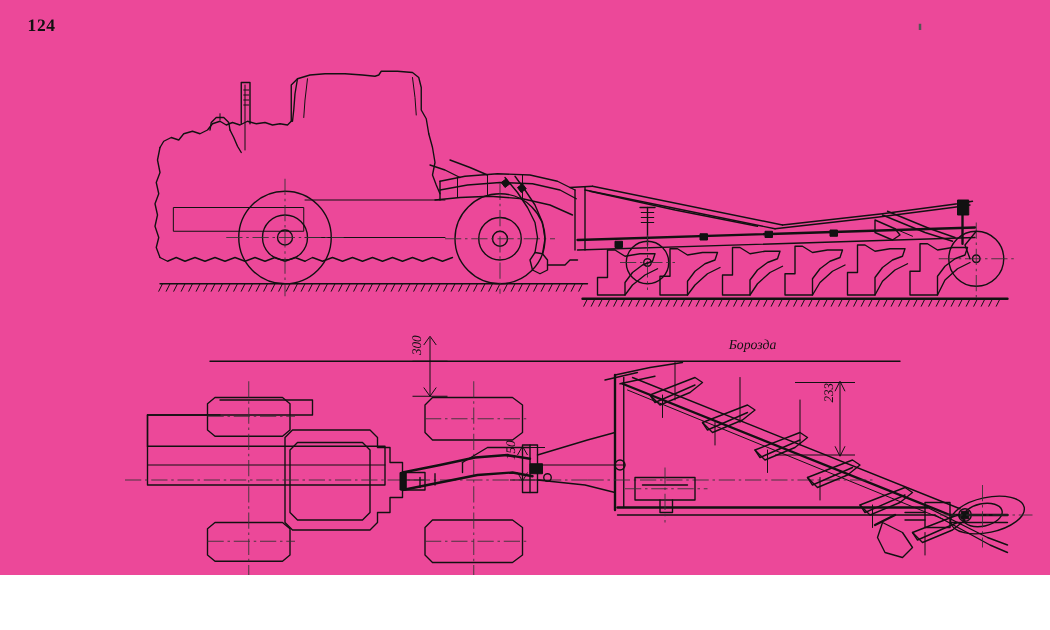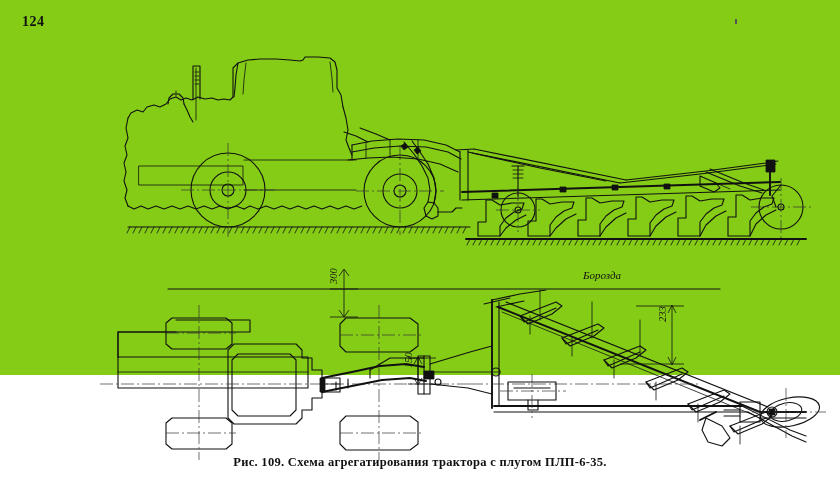--- a/index.html
+++ b/index.html
@@ -1,18 +1,18 @@
 <!DOCTYPE html>
 <html><head>
 <meta charset="utf-8">
 <style>
   html,body{margin:0;padding:0;background:#ffffff;}
   body{width:840px;height:504px;position:relative;overflow:hidden;
        font-family:"Liberation Serif", serif;color:#111;}
-  #page{position:absolute;left:0;top:0;width:840px;height:375px;background:#84cc16;}
+  #page{position:absolute;left:0;top:0;width:840px;height:460px;background:#ec4899;}
   #pagenum{position:absolute;left:22px;top:14px;font-size:14px;font-weight:bold;
            font-family:"Liberation Serif",serif;letter-spacing:0.5px;}
   #speck{position:absolute;left:735px;top:19px;width:2px;height:5px;background:#555;}
   #caption{position:absolute;left:0;top:455px;width:840px;text-align:center;
            font-size:12.5px;font-family:"Liberation Serif",serif;font-weight:bold;
            letter-spacing:0.3px;}
   svg{position:absolute;left:0;top:0;}
   .ln{fill:none;stroke:#111;stroke-width:1.1;stroke-linejoin:round;stroke-linecap:round;}
   .lnt{fill:none;stroke:#111;stroke-width:0.8;stroke-linejoin:round;stroke-linecap:round;}
   .lnth{fill:none;stroke:#111;stroke-width:1.9;stroke-linejoin:round;stroke-linecap:round;}
@@ -355,14 +355,13 @@
       <path class="fillblk" d="M769 149 l6 0 l0 6 l-6 0 z"></path>
       <path class="ctr" d="M786 128 L786 178 M752 152 L826 152"></path>
       <path class="ln" d="M740 142 L760 142 L760 162 L740 162 Z"></path>
       <path class="ln" d="M724 150 L740 150 M724 156 L740 156"></path>
 
       <path class="ln" d="M706 158 L722 166 L730 178 L722 186 L708 182 L702 170 Z"></path>
       <path class="lnth" d="M700 160 L716 152"></path>
     </g>
   </svg>
 
-  <div id="caption">Рис. 109. Схема агрегатирования трактора с плугом ПЛП-6-35.</div>
 </div>
 
 </body></html>

